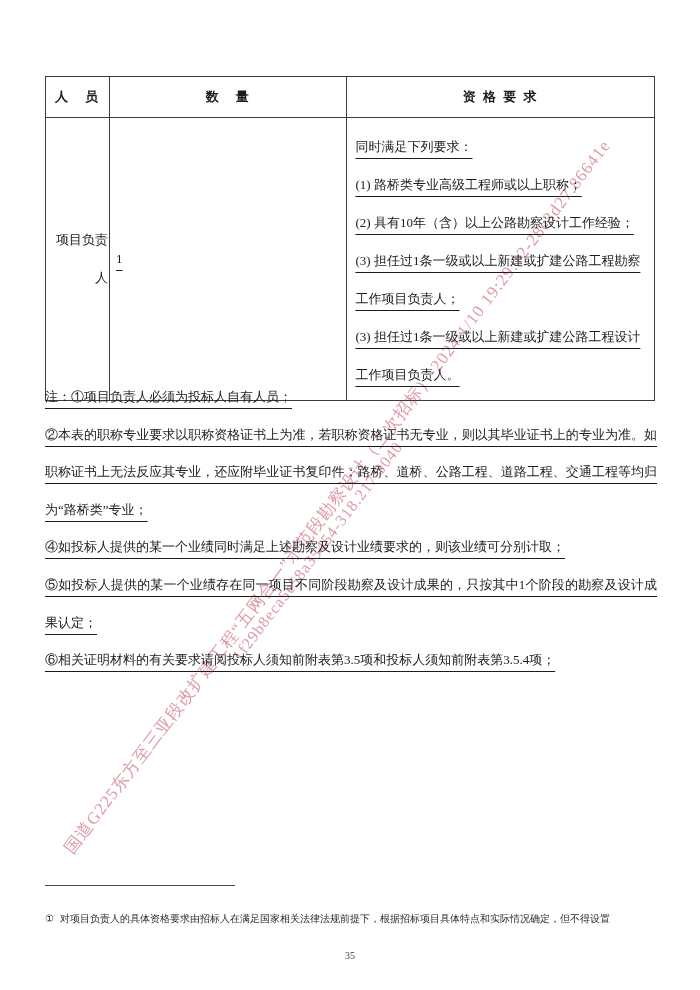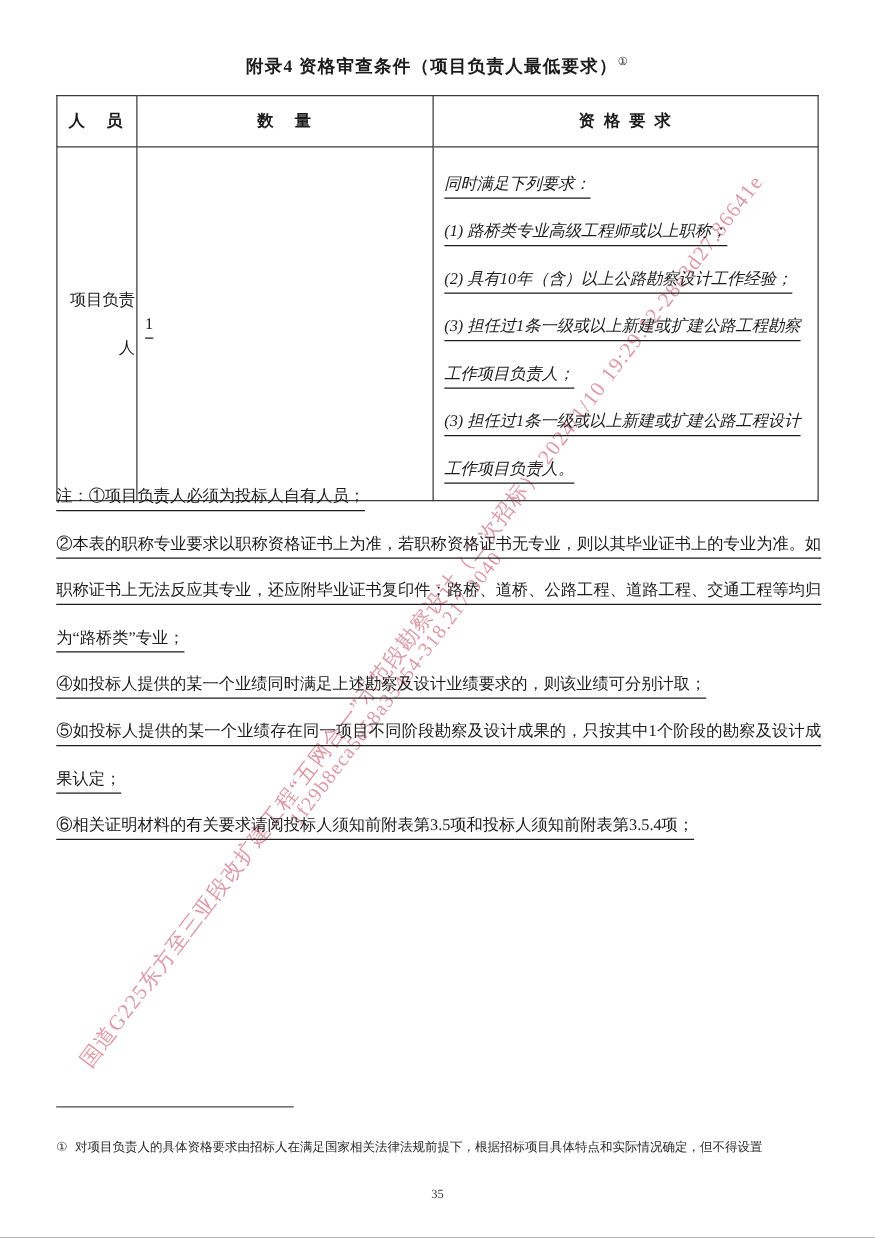--- a/index.html
+++ b/index.html
@@ -46,21 +46,21 @@
   .col-person { width:64px; }
   .col-qty    { width:237px; }
   .col-req    { width:307px; }
   .cell-person { text-align:right; line-height:38px; font-size:12.5px; }
   .cell-qty { vertical-align:middle; padding-left:6px; font-size:12.5px; }
   .cell-req {
     vertical-align:top; padding:10px 8px 6px 8px;
     font-size:12.3px; line-height:38px; height:262px;
   }
   .u { text-decoration:underline; text-underline-offset:7px; text-decoration-thickness:1px; }
-  .req-line { text-align:left;font-style:italic; }
+  .req-line { text-align:left; }
   
   .notes {
     position:absolute; left:45px; top:378px; width:612px;
     font-size:13px; line-height:37.6px; z-index:2;
   }
   .note-line { text-align:justify; }
   
   .footnote-sep {
     position:absolute; left:45px; top:885px; width:190px;
     border-top:1px solid #4a4a4a; z-index:2;
@@ -78,23 +78,20 @@
   }
 </style>
 </head>
 <body>
 
 <div class="page">
 
   <div class="wm-line" id="wm1" style="color: rgb(213, 129, 143);">国道G225东方至三亚段改扩建工程“五网合一”示范段勘察设计（二次招标）-2024/1/10 19:29:12-28e3d27.86641e</div>
   <div class="wm-line" id="wm2" style="color: rgb(213, 129, 143);">1f29b8eca5e58a35454-318.217.3040</div>
 
-  <div class="doc-title">
-    <span>附录4 资格审查条件（项目负责人最低要求）</span><sup>①</sup>
-  </div>
 
   <table class="qual-table">
     <colgroup>
         <col class="col-person">
         <col class="col-qty">
         <col class="col-req">
       </colgroup>
     <tbody>
         <tr>
       <th>人　员</th>

